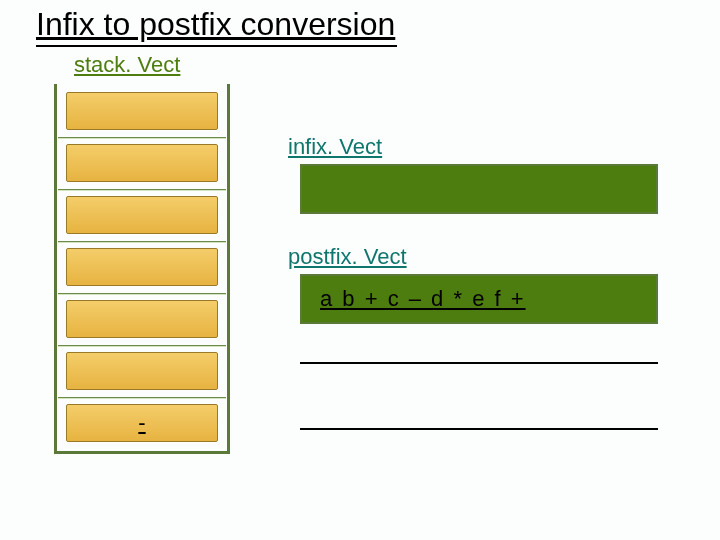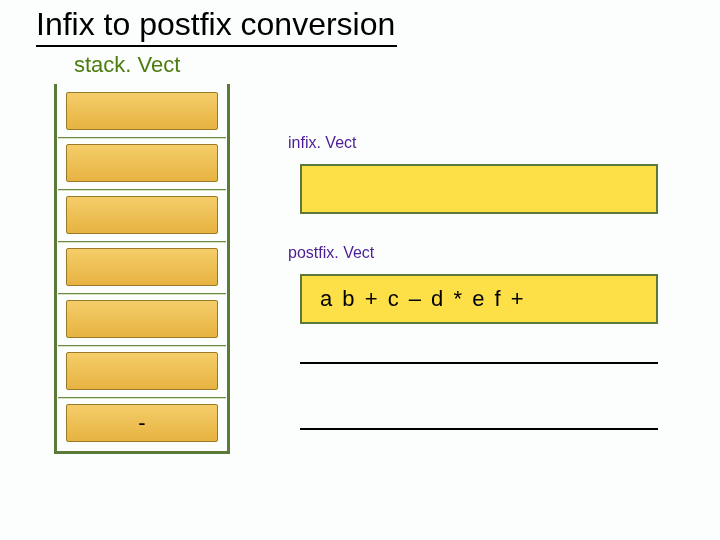--- a/index.html
+++ b/index.html
@@ -1,15 +1,15 @@
 <!DOCTYPE html>
 <html><head>
 <meta charset="utf-8">
 <style>
-  * { box-sizing: border-box; margin: 0; padding: 0; }
+  * { box-sizing: border-box; margin: 0; padding: 0; text-decoration: underline; }
   body {
     width: 720px;
     height: 540px;
     background: #fcfdfd;
     font-family: Arial, Helvetica, sans-serif;
     position: relative;
     overflow: hidden;
   }
   .title {
     position: absolute;
@@ -78,27 +78,27 @@
     content: "";
     position: absolute;
     left: 0; right: 0;
     height: 1px;
   }
   .sep-line::before { top: 0; background: #6c8a4a; }
   .sep-line::after  { top: 1px; background: #d6e3c0; }
 
   .vect-label {
     position: absolute;
-    font-size: 16px;
-    color: #4c1d95;
+    font-size: 22px;
+    color: #0f766e;
   }
   .vect-box {
     position: absolute;
     border: 2px solid #5b7a3a;
-    background: #fde047;
+    background: #4d7c0f;
     height: 50px;
   }
   .vect-box .value {
     position: absolute;
     left: 18px;
     top: 50%;
     transform: translateY(-50%);
     font-size: 22px;
     letter-spacing: 2px;
     color: #000;

